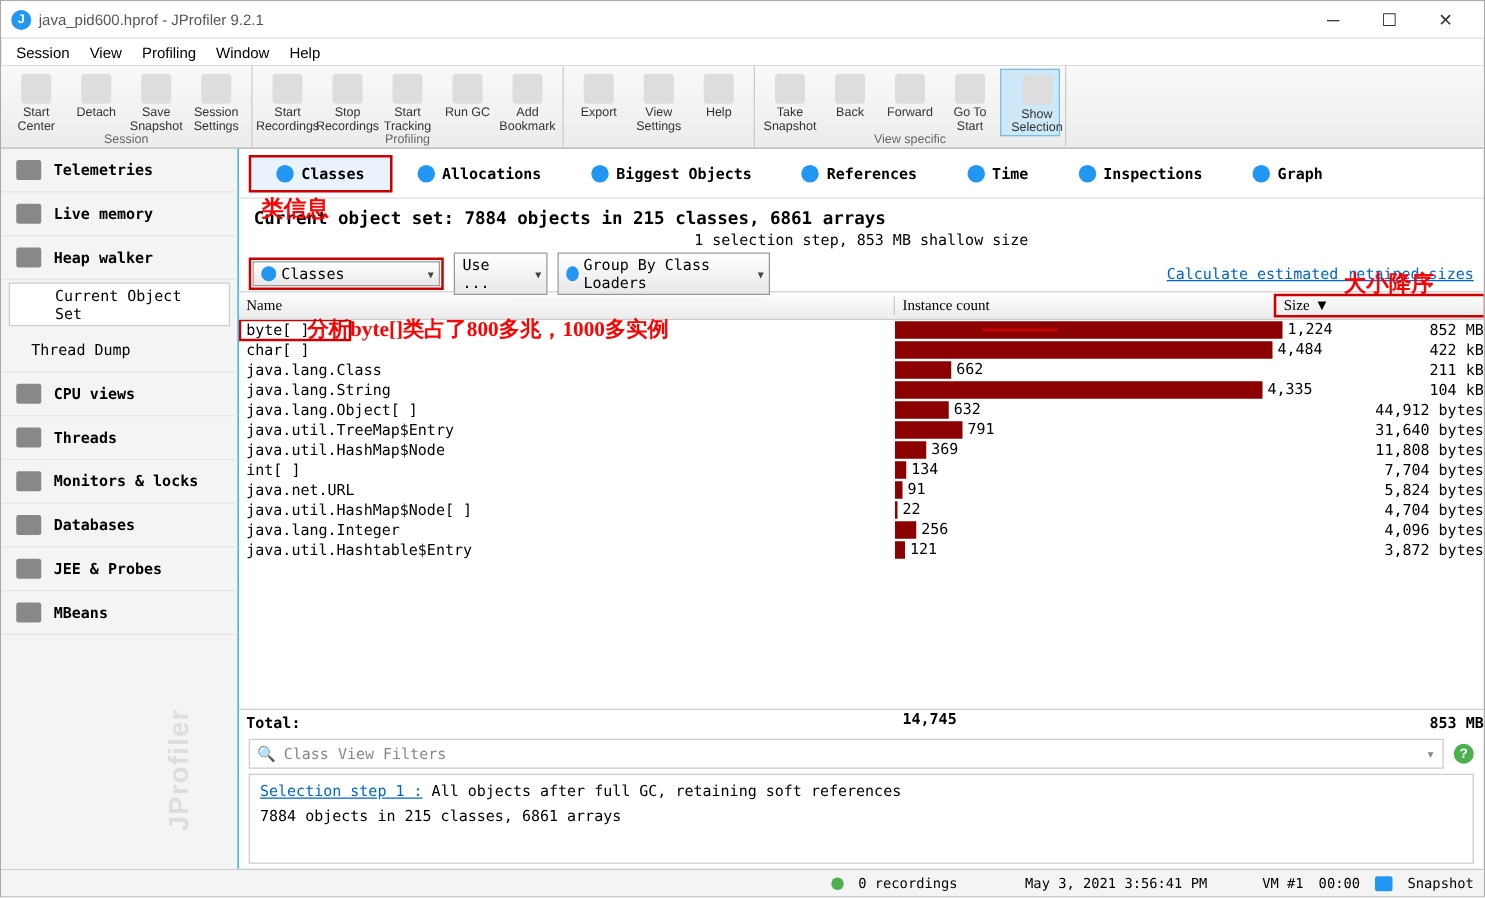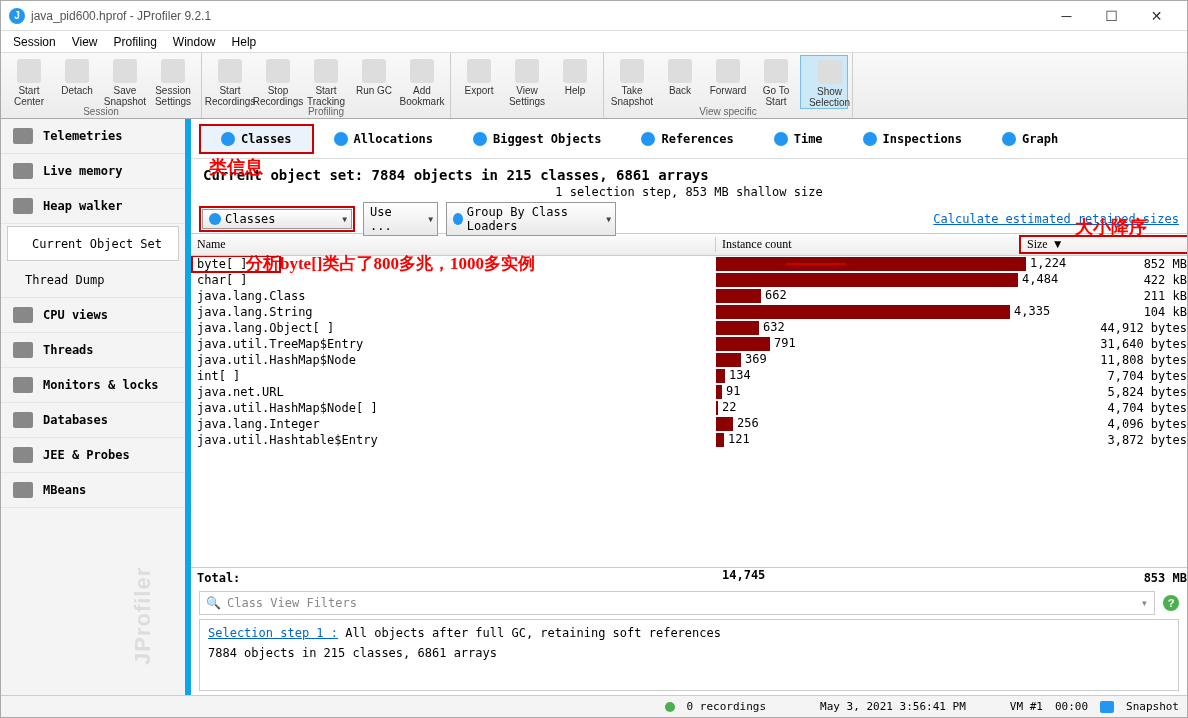--- a/index.html
+++ b/index.html
@@ -22,23 +22,23 @@
 .tgroup { display: flex; flex-direction: row; align-items: flex-start; border-right: 1px solid #ccc; padding: 2px 4px; position: relative; }
 .tgroup-label { position: absolute; bottom: 1px; left: 0; right: 0; text-align: center; font-size: 10px; color: #666; }
 .tbtn { display: flex; flex-direction: column; align-items: center; justify-content: flex-start; width: 48px; padding-top: 4px; font-size: 10px; color: #333; text-align: center; line-height: 1.1; }
 .tbtn .ticon { width: 24px; height: 24px; background: #ddd; border-radius: 3px; margin-bottom: 2px; }
 .tbtn.selected { background: #cde8f6; border: 1px solid #7abde0; padding-left: 11px; }
 
 
 .main { flex: 1; display: flex; min-height: 0; }
 
 
-.sidebar { width: 190px; background: #f4f4f4; border-right: 6px solid #0ea5e9; display: flex; flex-direction: column; position: relative; }
+.sidebar { width: 190px; background: #f4f4f4; border-right: 1px solid #0ea5e9; display: flex; flex-direction: column; position: relative; }
 .side-item { display: flex; align-items: center; height: 35px; padding: 0 12px; font-family: Consolas, monospace; font-size: 12px; font-weight: bold; border-bottom: 1px solid #e5e5e5; }
-.side-item.sub { padding-left: 24px; font-weight: normal; background:#fff; border:1px solid #ccc; margin: 2px 6px; }
+.side-item.sub { padding-left: 36px; font-weight: normal; background:#fff; border:1px solid #ccc; margin: 2px 6px; }
 .side-item.sub2 { padding-left: 24px; font-weight: normal; }
 .side-icon { width: 20px; height: 16px; margin-right: 10px; background: #888; border-radius: 2px; }
 .watermark { position: absolute; bottom: 30px; left: 155px; transform: rotate(-90deg); transform-origin: left bottom; font-size: 22px; color: #ddd; font-weight: bold; letter-spacing: 1px; }
 
 
 .content { flex: 1; display: flex; flex-direction: column; min-width: 0; }
 
 
 .subtabs { height: 40px; display: flex; align-items: center; padding: 0 8px; gap: 0; border-bottom: 1px solid #ddd; }
 .subtab { display:flex; align-items:center; padding: 6px 20px; font-family: Consolas, monospace; font-size: 12px; font-weight: bold; gap:6px; }

